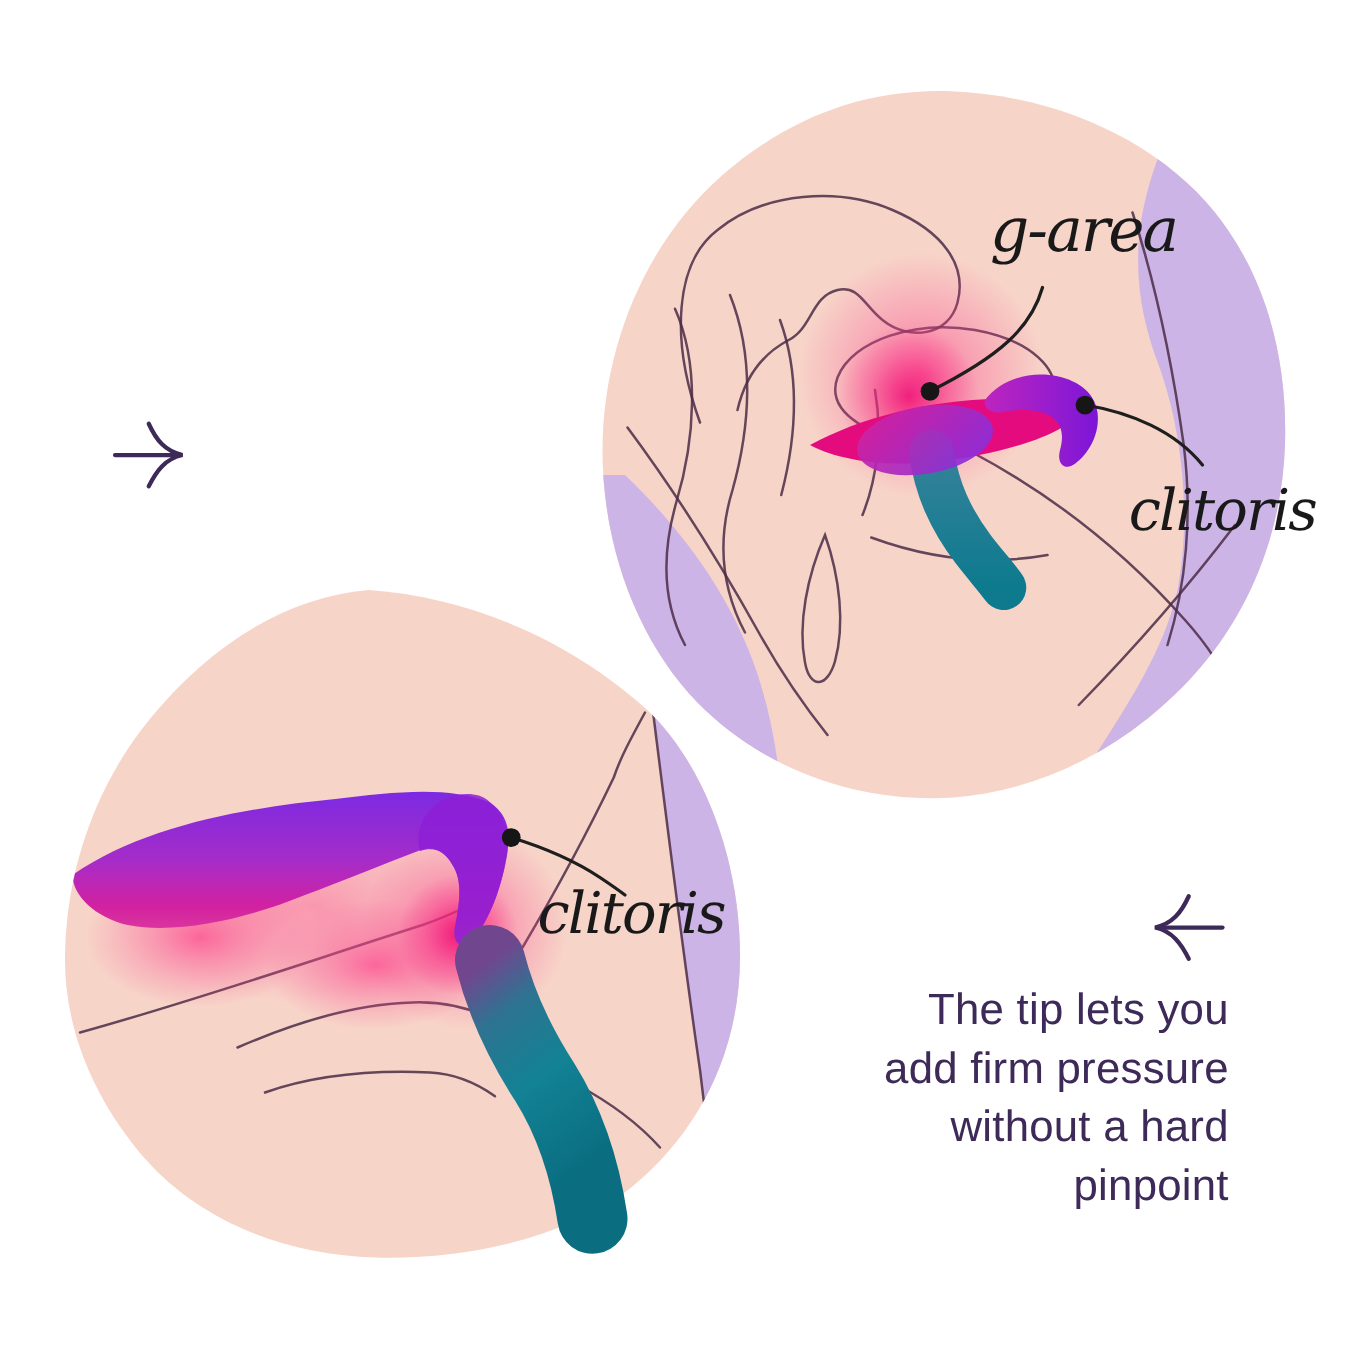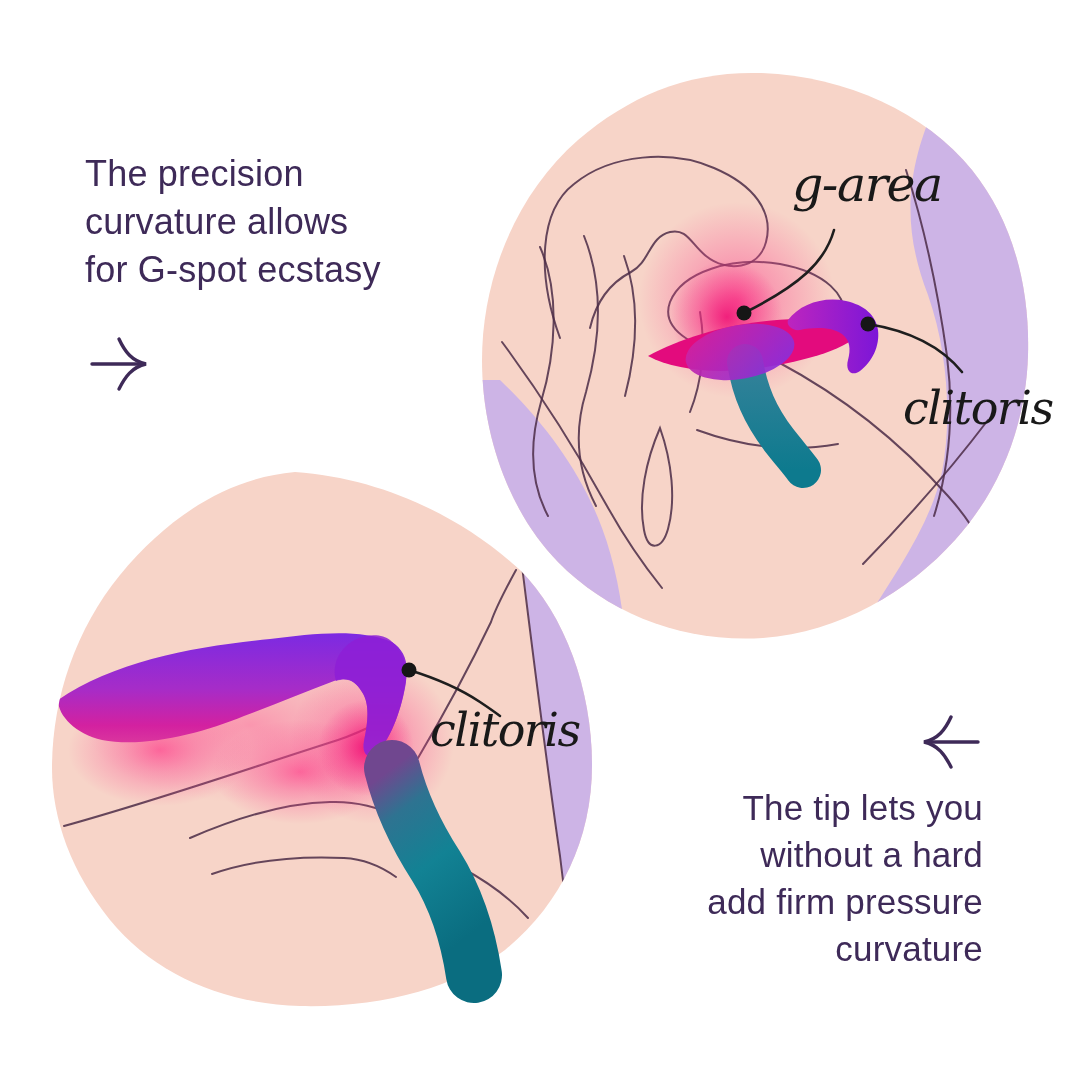--- a/index.html
+++ b/index.html
@@ -156,38 +156,33 @@
         <path d="M 390 640 C 402 650 408 664 406 682 C 402 708 392 736 378 752 C 370 761 361 755 364 741 C 368 722 370 704 362 692 C 356 681 347 677 336 681 C 330 660 345 640 366 636 C 376 634 385 636 390 640 Z" fill="#8d1fd6" opacity="0.85"></path>
       </g>
 
       <path d="M 392 768 C 400 800 414 832 436 866 C 456 898 468 935 474 975" stroke="url(#wandBL)" stroke-width="56" stroke-linecap="round" fill="none"></path>
 
       <path class="connector" d="M 409 670 C 435 678 462 690 480 702 C 489 708 496 713 500 716"></path>
       <circle class="dot" cx="409" cy="670" r="7.5"></circle>
     </g>
   </svg>
 
-  <div class="caption caption-left">
-    <span class="cap-line">The precision</span>
-    <span class="cap-line">curvature allows</span>
-    <span class="cap-line">for G-spot ecstasy</span>
-  </div>
 
   <div class="arrow-wrap arrow-right-pos">
     <svg viewBox="0 0 64 60">
       <path class="arrow-stroke" d="M 4 30 H 52"></path>
       <path class="arrow-stroke" d="M 31 5 C 37 18 44 27 58 30 C 44 33 37 43 31 55"></path>
     </svg>
   </div>
 
   <div class="caption caption-right">
     <span class="cap-line">The tip lets you</span>
+    <span class="cap-line">add firm pressure</span>
     <span class="cap-line">without a hard</span>
-    <span class="cap-line">add firm pressure</span>
-    <span class="cap-line">curvature</span>
+    <span class="cap-line">pinpoint</span>
   </div>
 
   <div class="arrow-wrap arrow-left-pos">
     <svg viewBox="0 0 64 60">
       <path class="arrow-stroke" d="M 60 30 H 12"></path>
       <path class="arrow-stroke" d="M 33 5 C 27 18 20 27 6 30 C 20 33 27 43 33 55"></path>
     </svg>
   </div>
 
   <div class="label label-g-area">g-area</div>

